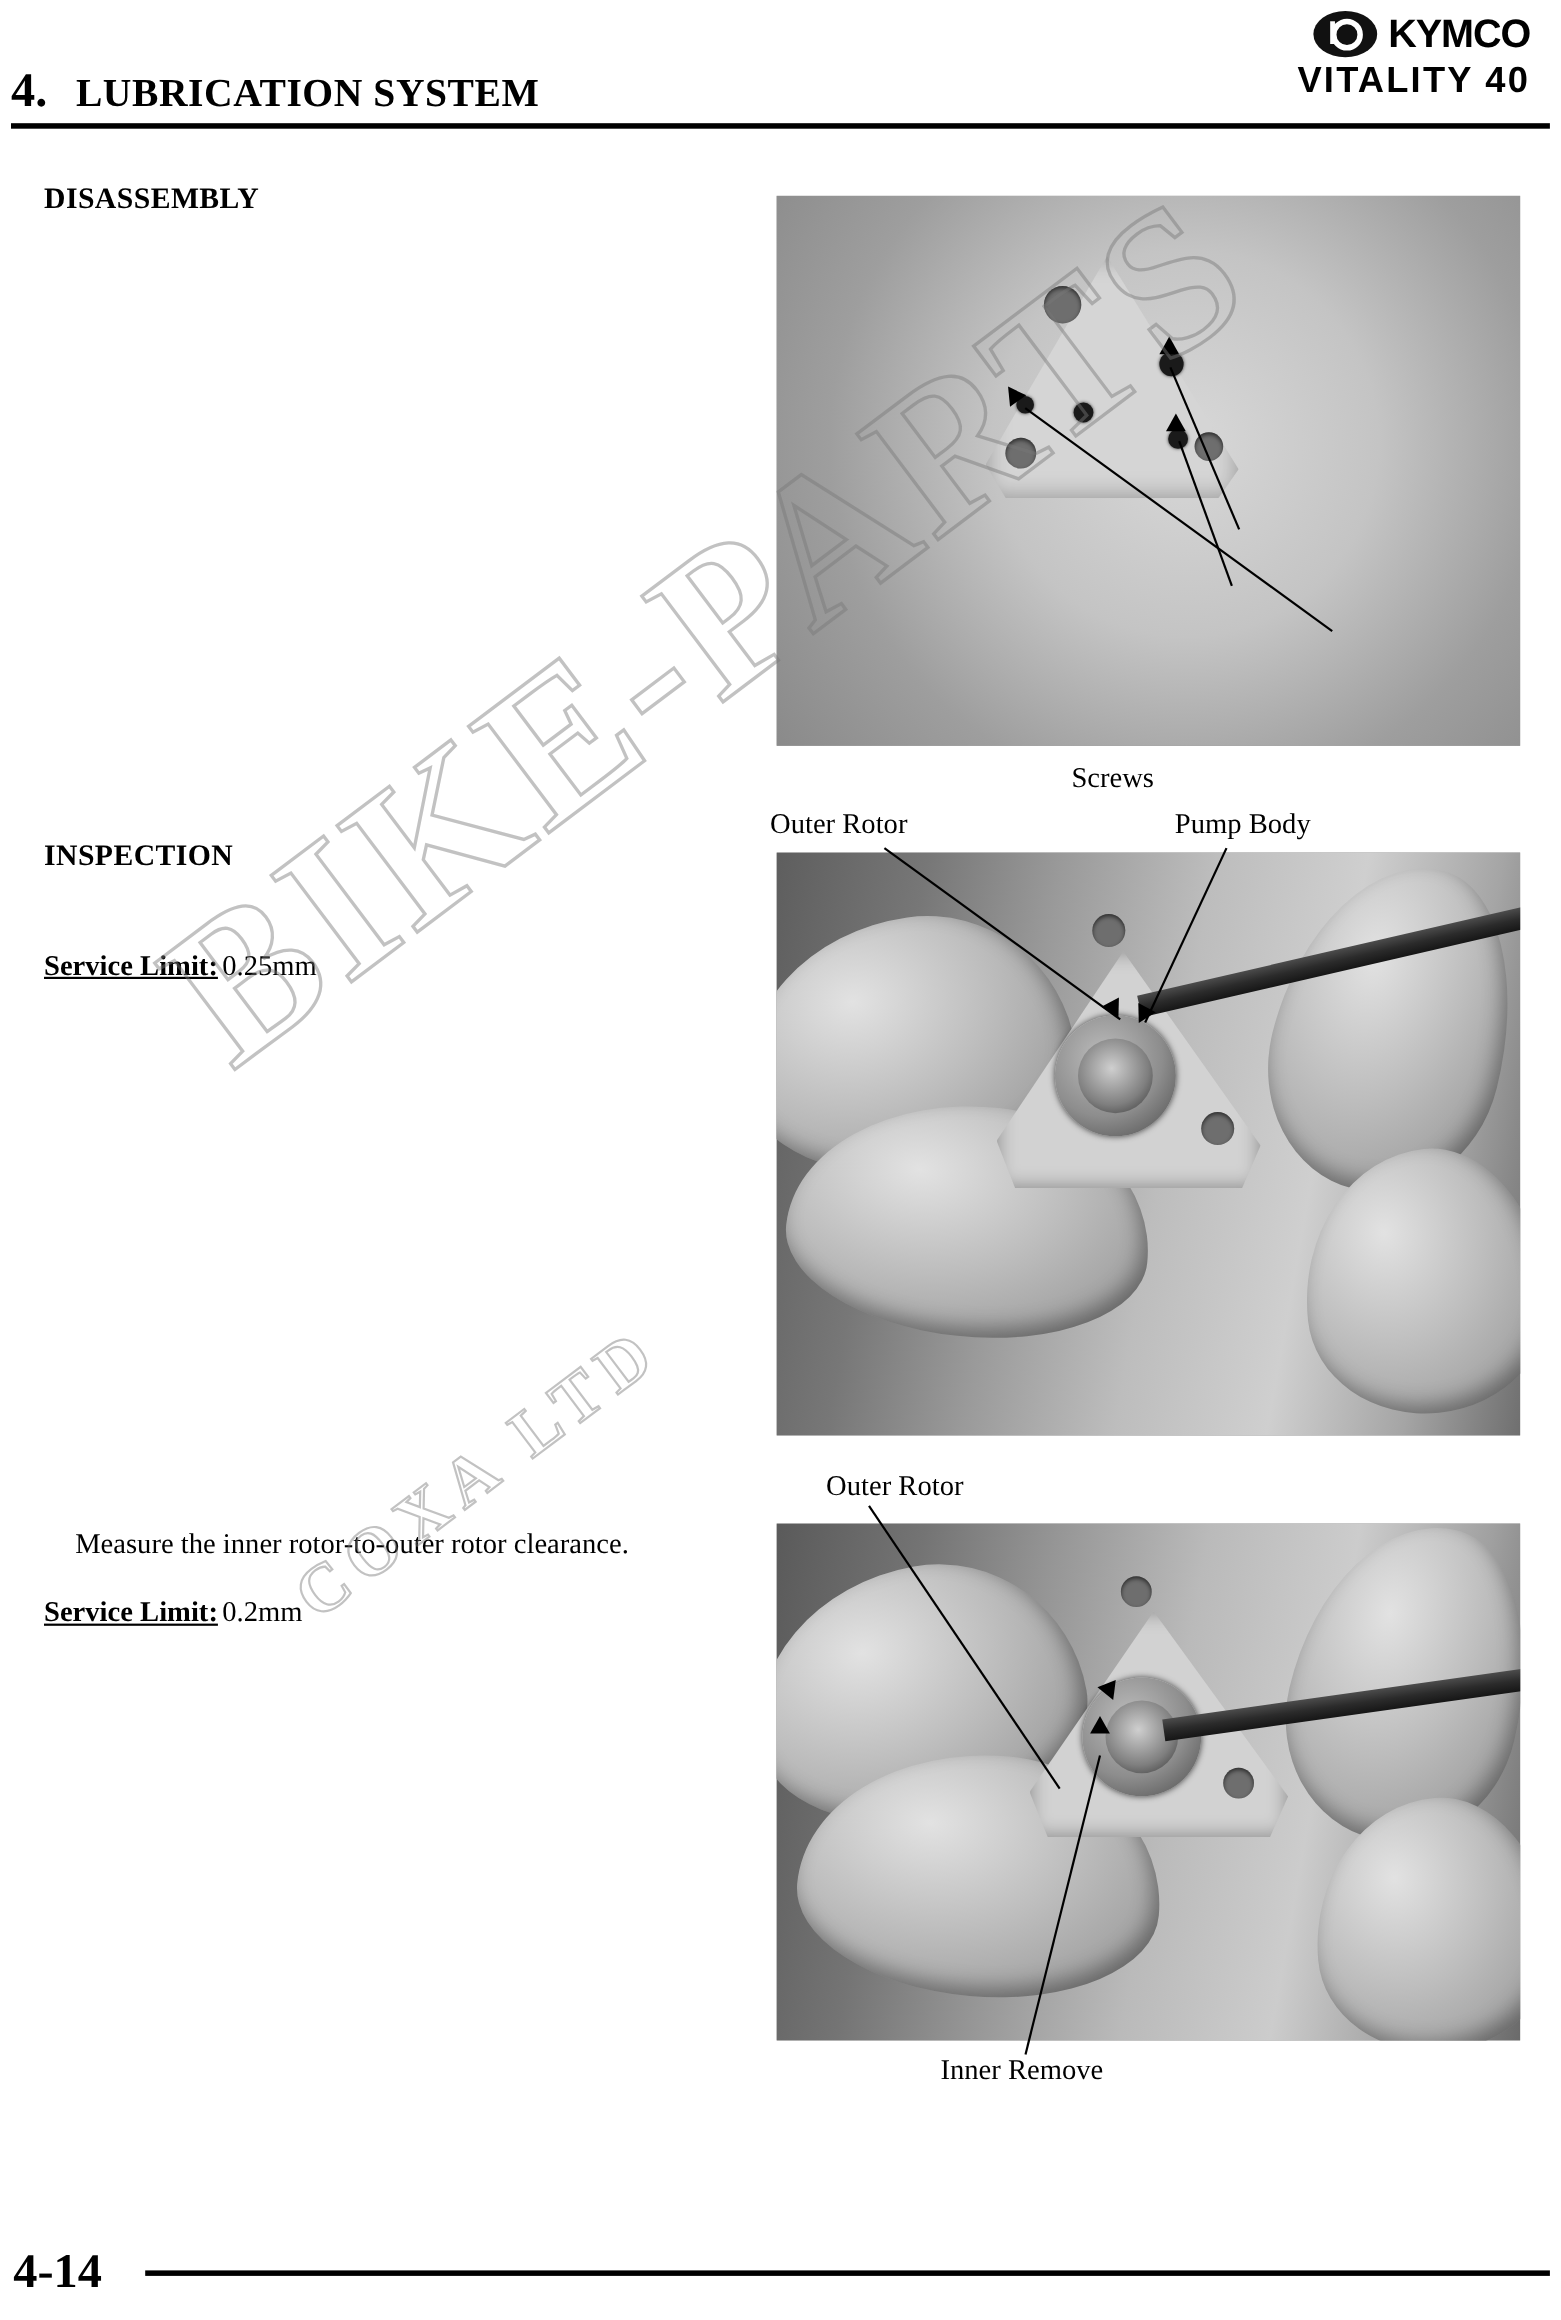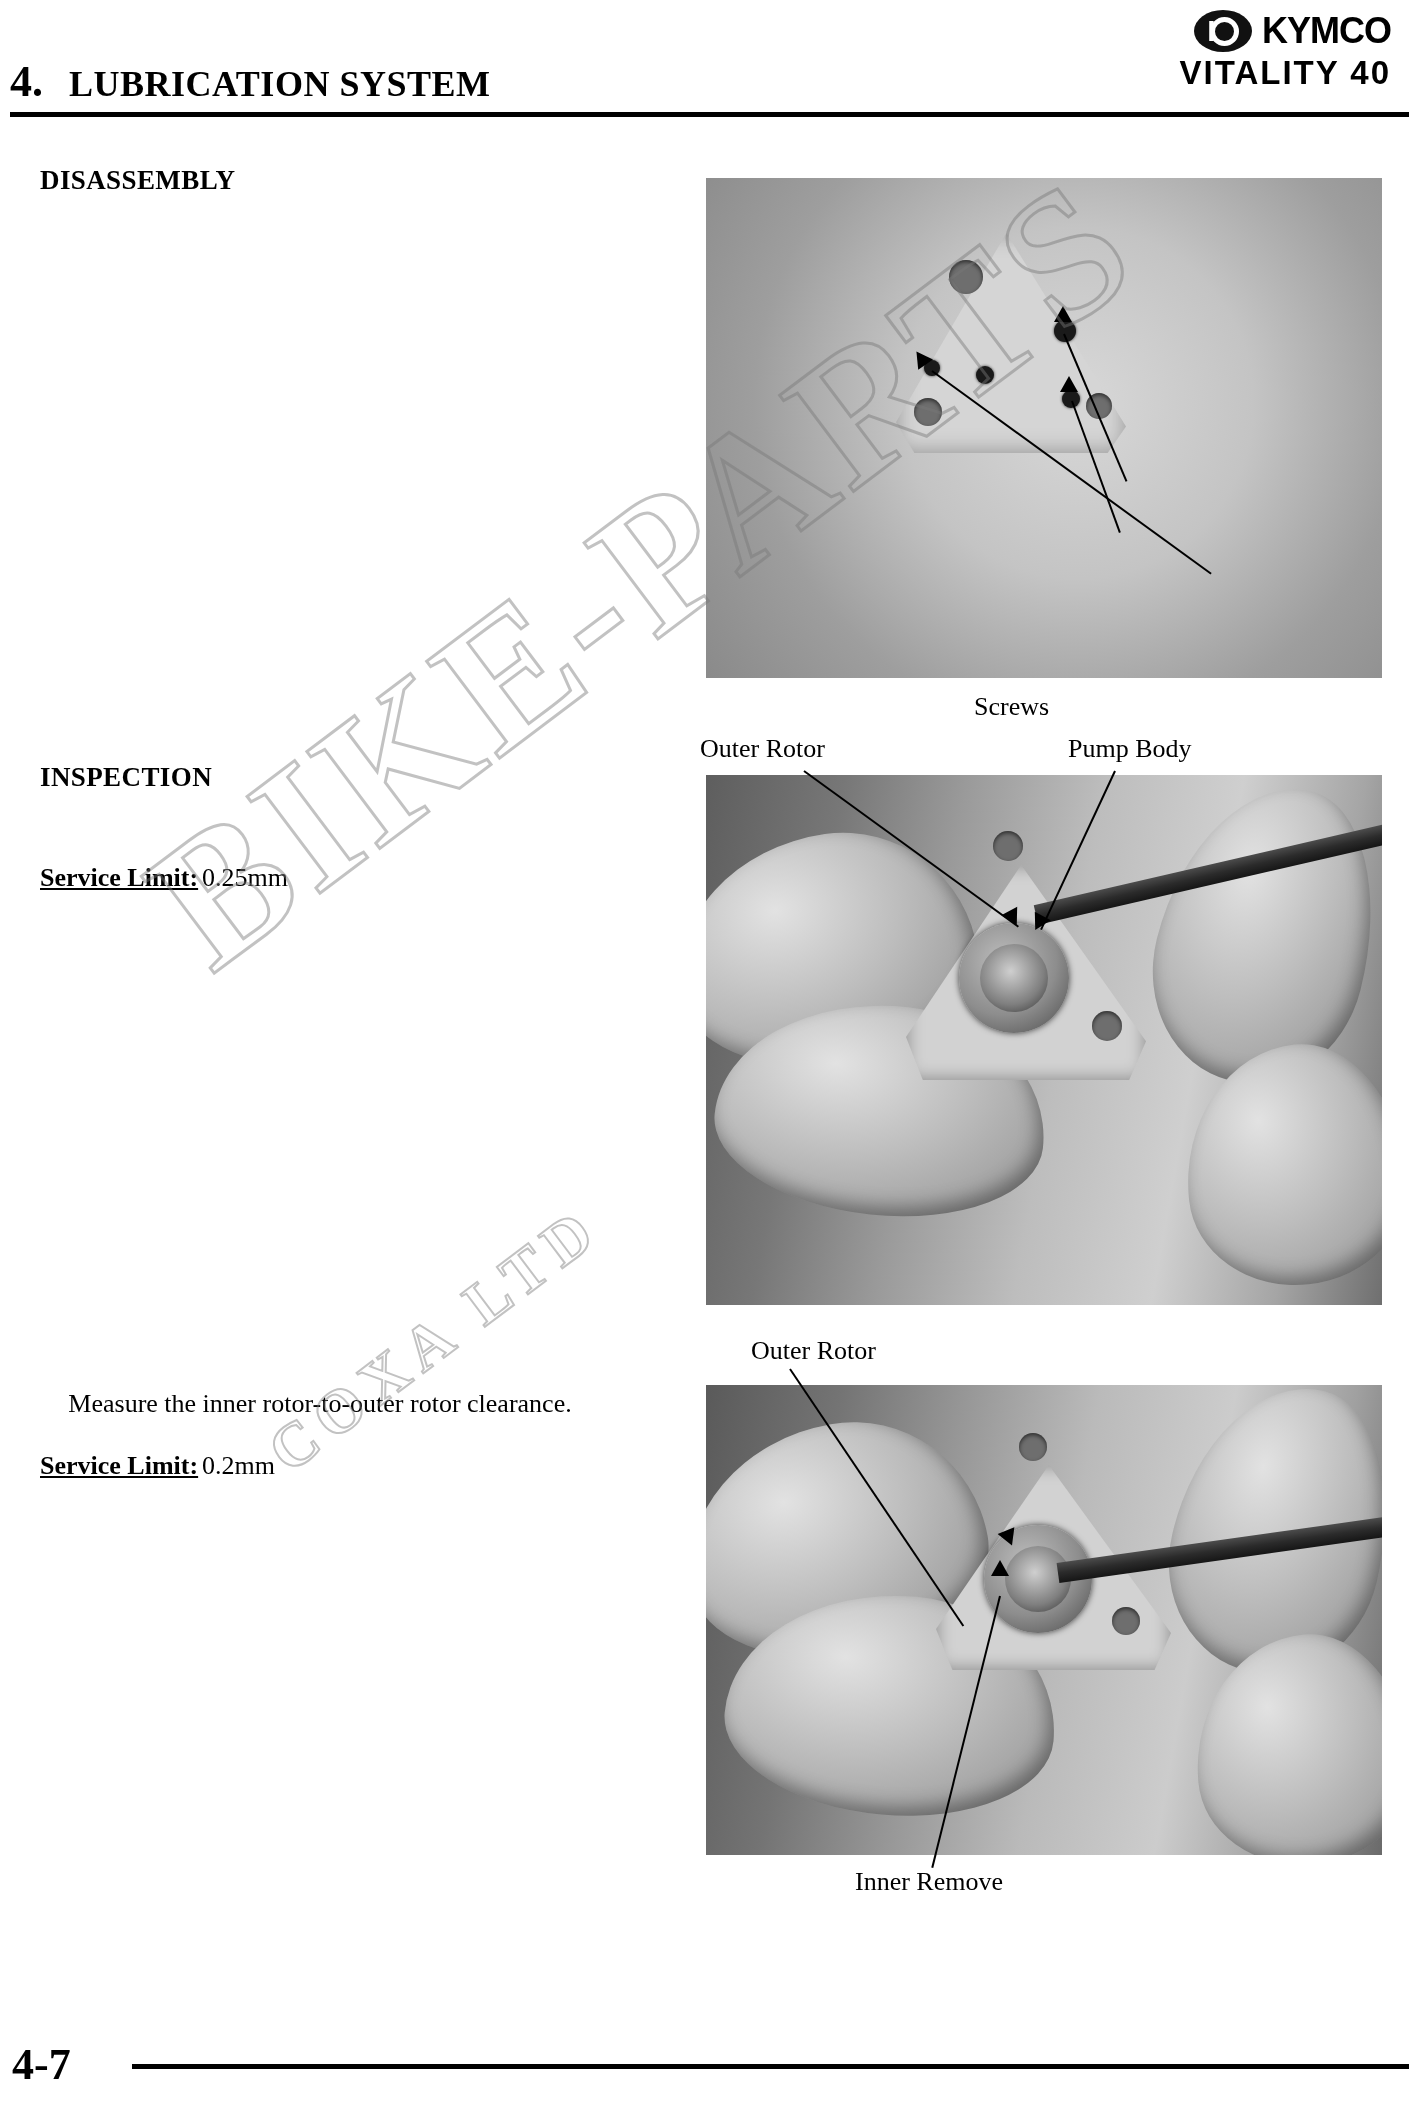--- a/index.html
+++ b/index.html
@@ -392,16 +392,16 @@
   <div class="arrowhead" style="left:1000px; top:1530px; border-width:16px 9px 0 9px; border-color:#000 transparent transparent transparent; transform:rotate(-22deg);"></div>
   <div class="lead" style="left:1000px; top:1595px; width:280px; transform:rotate(104deg);"></div>
   <div class="arrowhead" style="left:991px; top:1560px; border-width:0 9px 16px 9px; border-color:transparent transparent #000 transparent;"></div>
   <div class="callout" style="left:855px; top:1868px;">Inner Remove</div>
 
   <div class="watermark">
     <div class="wm-main">BIKE-PARTS</div>
     <div class="wm-sub">COXA LTD</div>
   </div>
 
-  <div class="footer-page">4-7</div>
+  <div class="footer-page">4-14</div>
   <div class="footer-rule"></div>
 
 </div>
 
 </body></html>

